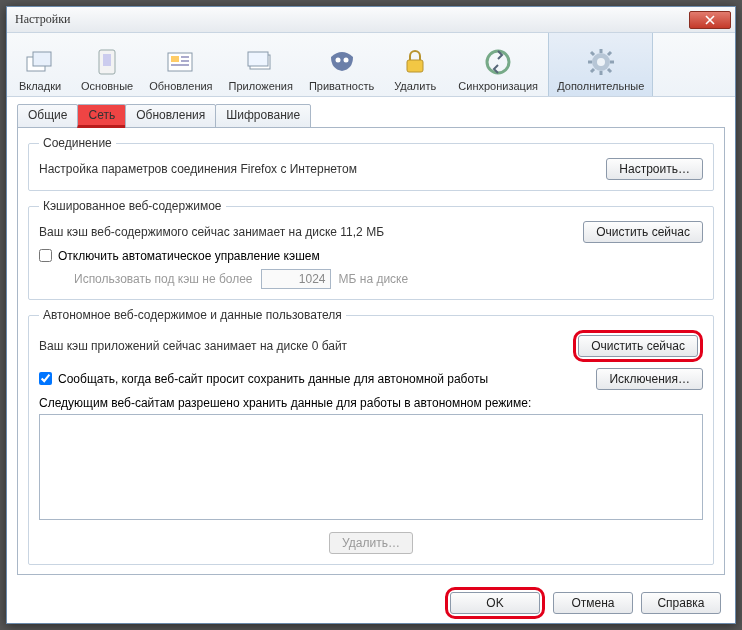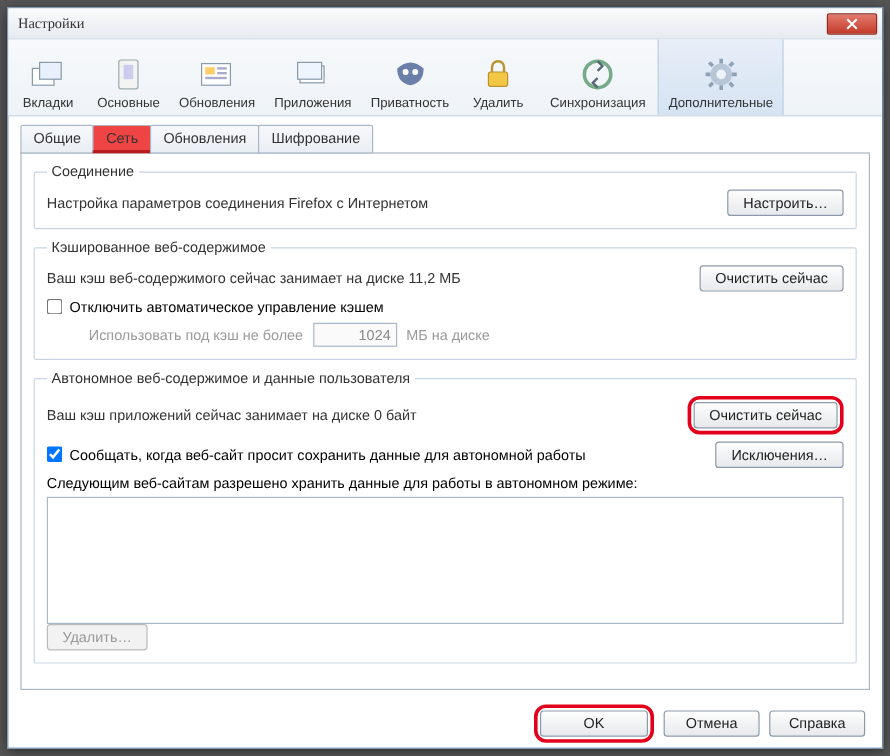--- a/index.html
+++ b/index.html
@@ -24,21 +24,21 @@
 .row { display: flex; align-items: center; gap: 8px; }
 .row-between { display: flex; align-items: center; justify-content: space-between; gap: 10px; }
 .desc { color: #333; flex: 1; }
 .btn { background: linear-gradient(#fdfdfd,#e7e9ec); border: 1px solid #8c99aa; border-radius: 3px; padding: 2px 12px; min-width: 80px; height: 22px; font-size: 12px; color: #222; cursor: pointer; }
 .btn:disabled { color: #999; border-color: #bbb; background: #f2f2f2; cursor: default; }
 .checkbox-row { display: flex; gap: 6px; }
 .checkbox-row input { width: 13px; height: 13px; }
 .num-input { width: 70px; height: 20px; border: 1px solid #a9b7c7; padding: 1px 4px; text-align: right; color: #888; }
 .disabled-text { color: #9a9a9a; }
 .listbox { width: 100%; height: 106px; border: 1px solid #a9b7c7; background: #fff; margin-top: 4px; }
-.fieldset-footer { display: flex; justify-content: flex-start; margin-top: 0; }
+.fieldset-footer { display: flex; justify-content: center; margin-top: 12px; }
 .dialog-buttons { height: 40px; display: flex; justify-content: flex-end; align-items: center; gap: 8px; padding: 0 14px; }
 .highlight-red { border: 3px solid #e2001a; border-radius: 10px; padding: 2px; }
 .highlight-wrap { display: inline-block; }
 .mt6 { margin-top: 6px; }
 .ml20 { margin-left: 35px; }
 </style>
 </head>
 <body>
 
 <div class="window">

